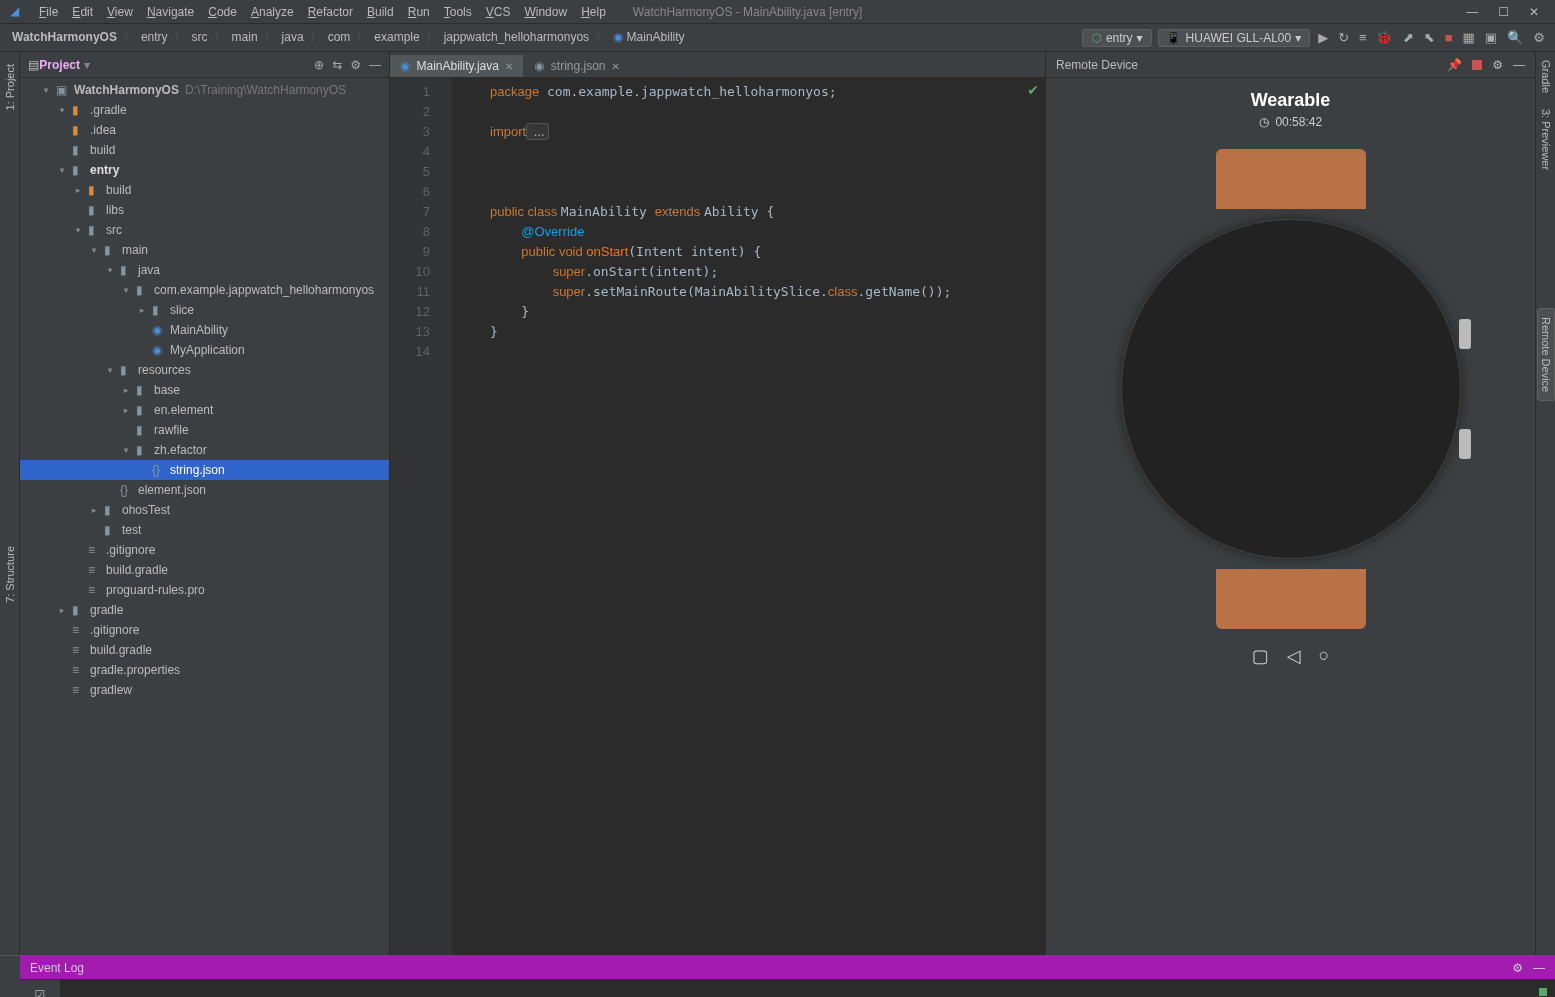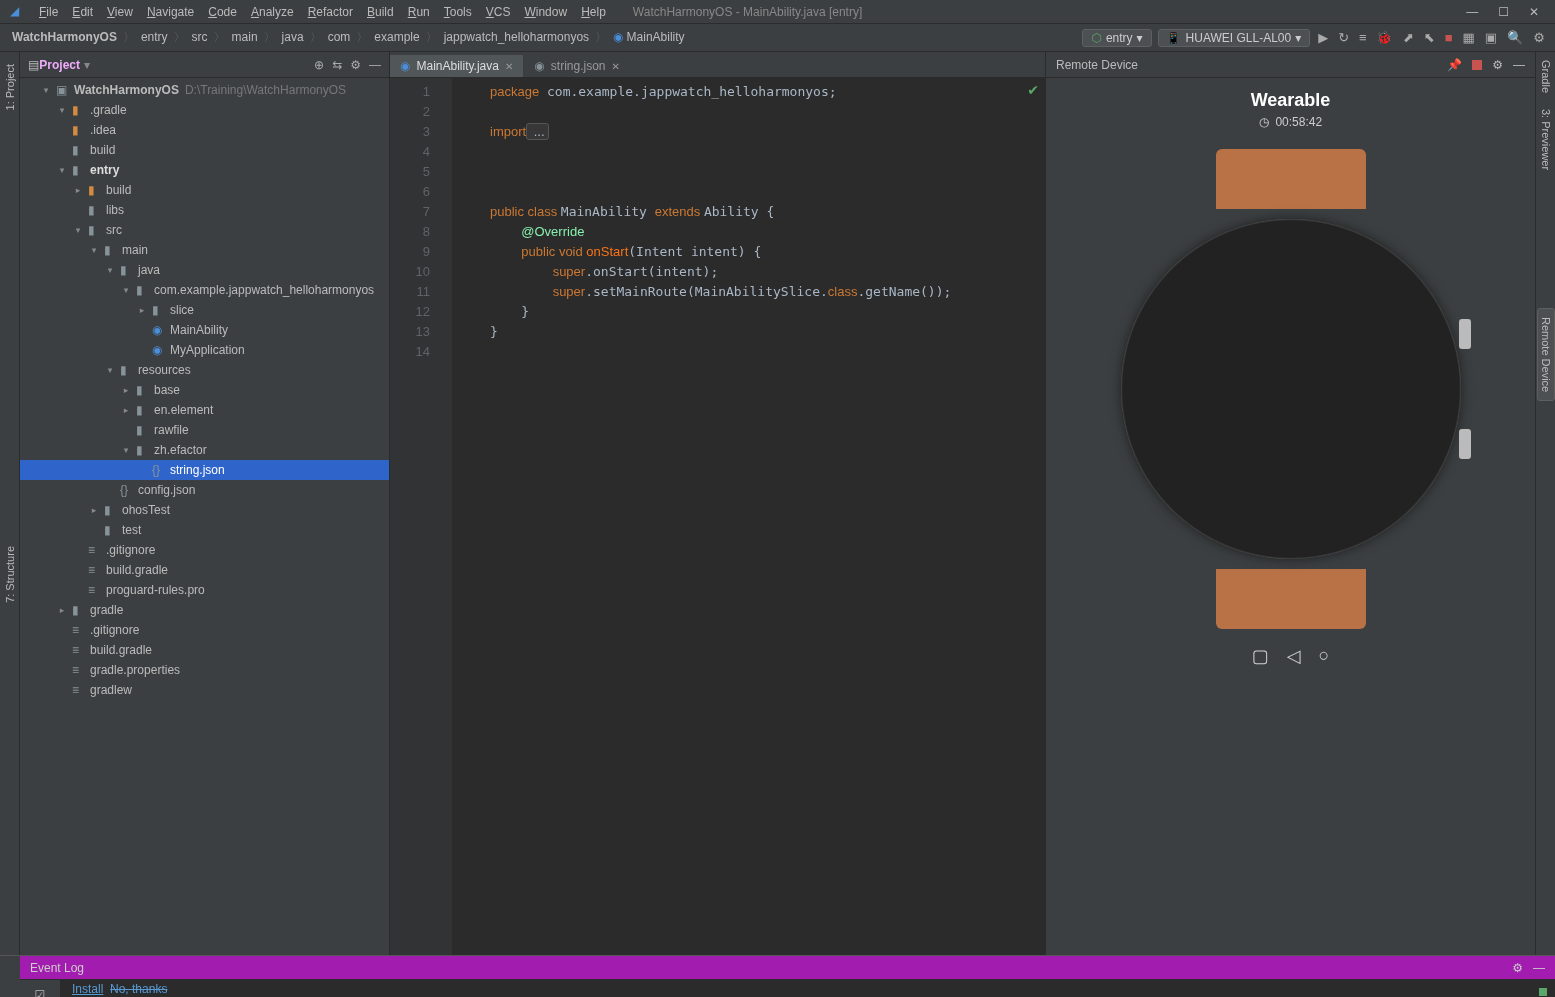--- a/index.html
+++ b/index.html
@@ -41,21 +41,21 @@
 .editor-area { flex:1; display:flex; flex-direction:column; background:#2b2b2b; }
 .tabs { height:26px; background:#3c3f41; display:flex; align-items:flex-end; border-bottom:1px solid #2b2b2b; }
 .tab { padding:4px 10px; background:#515658; color:#ddd; display:flex; align-items:center; gap:6px; border-right:1px solid #3c3f41; }
 .tab.inactive { background:#3c3f41; color:#999; }
 .tab-close { color:#999; font-size:10px; }
 .code { flex:1; display:flex; overflow:auto; position:relative; }
 .gutter { width:48px; background:#313335; text-align:right; padding:4px 8px 4px 4px; color:#606366; font-family:Consolas,monospace; font-size:13px; line-height:20px; }
 .gutter2 { width:14px; background:#313335; }
 .code-text { flex:1; padding:4px 8px; font-family:Consolas,monospace; font-size:13px; line-height:20px; color:#a9b7c6; white-space:pre;margin-left:30px; }
 .kw { color:#cc7832; }
-.ann { color:#86efac; }
+.ann { color:#0ea5e9; }
 .fn { color:#f97316; }
 .check { position:absolute; top:4px; right:6px; color:#59a869; font-size:14px; }
 .preview-panel { width:490px; background:#3c3f41; border-left:1px solid #2b2b2b; display:flex; flex-direction:column; }
 .preview-header { height:26px; display:flex; align-items:center; padding:0 10px; border-bottom:1px solid #2b2b2b; }
 .preview-header .icons { margin-left:auto; display:flex; gap:10px; align-items:center; }
 .red-sq { width:10px; height:10px; background:#c75450; }
 .preview-body { flex:1; background:#3c3f41; display:flex; flex-direction:column; align-items:center; padding:12px 0; }
 .wearable-title { color:#fff; font-size:18px; font-weight:bold; }
 .wearable-time { color:#ccc; font-size:12px; margin-top:4px; display:flex; align-items:center; gap:6px; }
 .watch-container { margin-top:20px; position:relative; width:400px; height:480px; display:flex; align-items:center; justify-content:center; }
@@ -236,21 +236,21 @@
           <span>zh.efactor</span>
         </div>
         <div class="tree-row selected" style="padding-left: 116px;">
           <span class="tree-arrow"></span>
           <span class="tree-icon file">{}</span>
           <span>string.json</span>
         </div>
         <div class="tree-row" style="padding-left: 84px;">
           <span class="tree-arrow"></span>
           <span class="tree-icon file">{}</span>
-          <span>config.json</span>
+          <span>element.json</span>
         </div>
         <div class="tree-row" style="padding-left: 68px;">
           <span class="tree-arrow">▸</span>
           <span class="tree-icon folder-dark">▮</span>
           <span>ohosTest</span>
         </div>
         <div class="tree-row" style="padding-left: 68px;">
           <span class="tree-arrow"></span>
           <span class="tree-icon folder-dark">▮</span>
           <span>test</span>
@@ -398,17 +398,16 @@
           <span>—</span>
         </div>
     </div>
     <div style="display:flex;flex:1;position:relative">
       <div class="bp-gutter">
         <span>☑</span>
 
       </div>
       <div class="log-body" id="log">
         <div class="green-sq-sm"></div>
-        <div style="margin-bottom:10px;margin-top:-6px"><span class="link">Install</span>&nbsp;&nbsp;<span class="link" style="text-decoration:line-through">No, thanks</span></div>
       </div>
     </div>
   </div>
 </div>
 
 </body></html>

